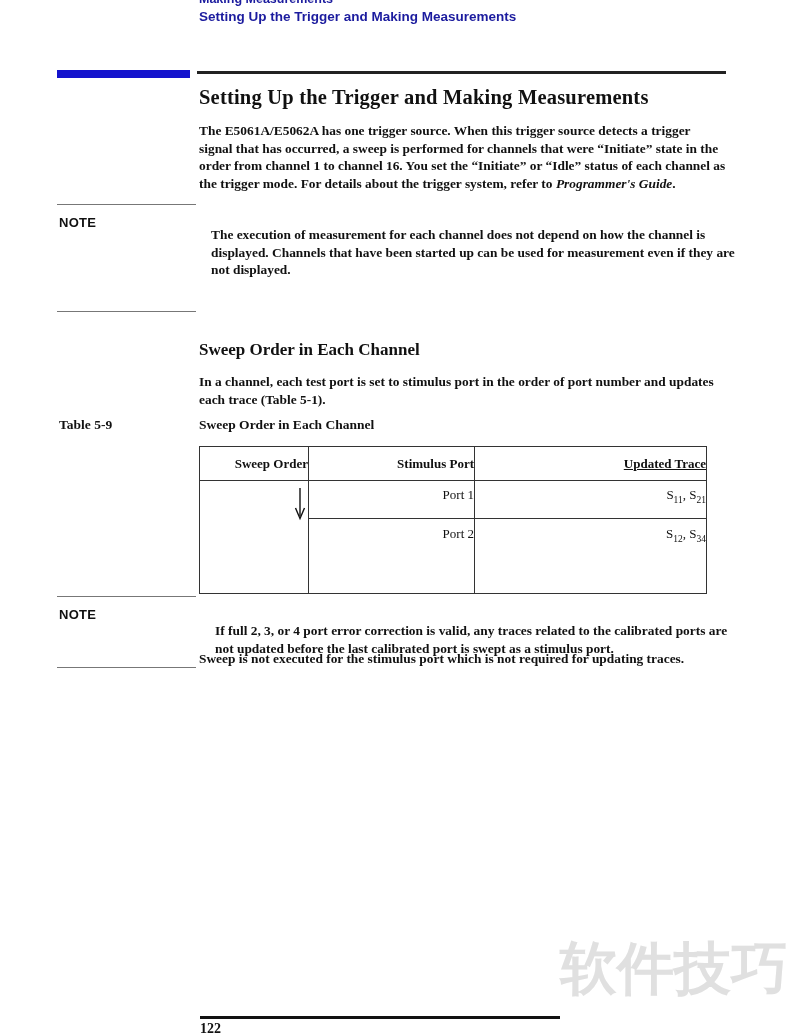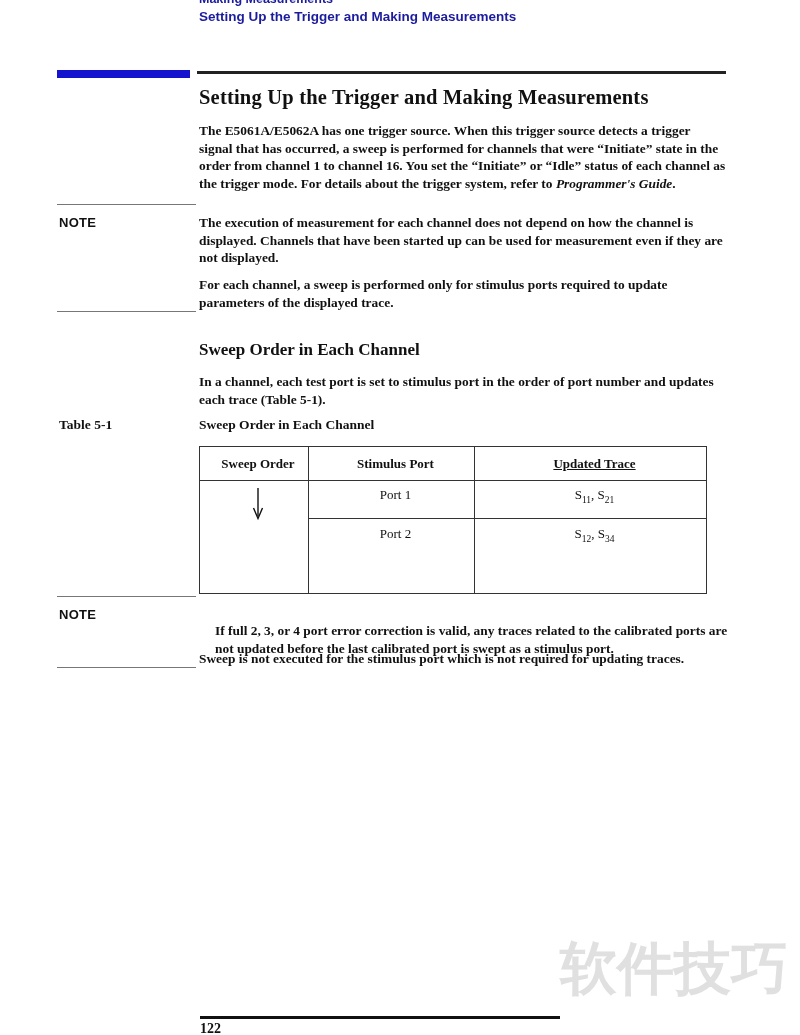--- a/index.html
+++ b/index.html
@@ -34,21 +34,21 @@
   .n1-line-bot { top:311px; }
 
   .sec-head { left:199px; top:340px; font-size:17px; font-weight:bold; }
   .sec-para { left:199px; top:373px; }
 
   .tbl-label   { left:59px;  top:417px; font-size:13.5px; font-weight:bold; }
   .tbl-caption { left:199px; top:417px; font-size:13.5px; font-weight:bold; }
 
   table.sweep { position:absolute; left:199px; top:446px; border-collapse:collapse; table-layout:fixed; }
   table.sweep th, table.sweep td {
-    border:1.5px solid #333; font-size:13px; text-align:center;
+    border:1.5px solid #333; font-size:13px; text-align:right;
     padding:0 0 0 8px; vertical-align:top;
   }
   table.sweep th { font-weight:bold; height:33px; vertical-align:middle; }
   .col1 { width:100px; } .col2 { width:157px; } .col3 { width:223px;text-decoration:underline; }
   tr.r1 td { height:31px; padding-top:6px; }
   tr.r2 td { height:67px; padding-top:7px;padding-left:8px; }
   td.arrow-cell { text-align:center; padding:18px 0 0 0; }
   sub { font-size:9.5px; line-height:0; }
 
   .n2-line-top { top:596px; }
@@ -75,28 +75,27 @@
 
   <div class="abs blue-bar"></div>
   <div class="abs black-rule"></div>
 
   <h1 class="abs title" style="margin:0;">Setting Up the Trigger and Making Measurements</h1>
 
   <p class="abs body-text p-intro" style="margin:0;"><span>The E5061A/E5062A has one trigger source. When this trigger source detects a trigger signal that has occurred, a sweep is performed for channels that were “Initiate” state in the order from channel 1 to channel 16. You set the “Initiate” or “Idle” status of each channel as the trigger mode. For details about the trigger system, refer to </span><span class="italic">Programmer's Guide</span><span>.</span></p>
 
   <div class="abs hairline n1-line-top"></div>
   <div class="abs note-label n1-label">NOTE</div>
-  <p class="abs body-text n1-p1" style="margin:0;">The execution of measurement for each channel does not depend on how the channel is displayed. Channels that have been started up can be used for measurement even if they are not displayed.</p>
-  <p class="abs body-text n1-p2" style="margin:0;">For each channel, a sweep is performed only for stimulus ports required to update parameters of the displayed trace.</p>
+  <p class="abs body-text n1-p1" style="margin:12px;">The execution of measurement for each channel does not depend on how the channel is displayed. Channels that have been started up can be used for measurement even if they are not displayed.</p>
   <div class="abs hairline n1-line-bot"></div>
 
   <h2 class="abs sec-head" style="margin:0;">Sweep Order in Each Channel</h2>
   <p class="abs body-text sec-para" style="margin:0;">In a channel, each test port is set to stimulus port in the order of port number and updates each trace (Table 5-1).</p>
 
-  <div class="abs tbl-label">Table 5-1</div>
+  <div class="abs tbl-label">Table 5-9</div>
   <div class="abs tbl-caption">Sweep Order in Each Channel</div>
 
   <table class="sweep">
     <thead>
       <tr>
         <th class="col1">Sweep Order</th>
         <th class="col2">Stimulus Port</th>
         <th class="col3">Updated Trace</th>
       </tr>
     </thead>

